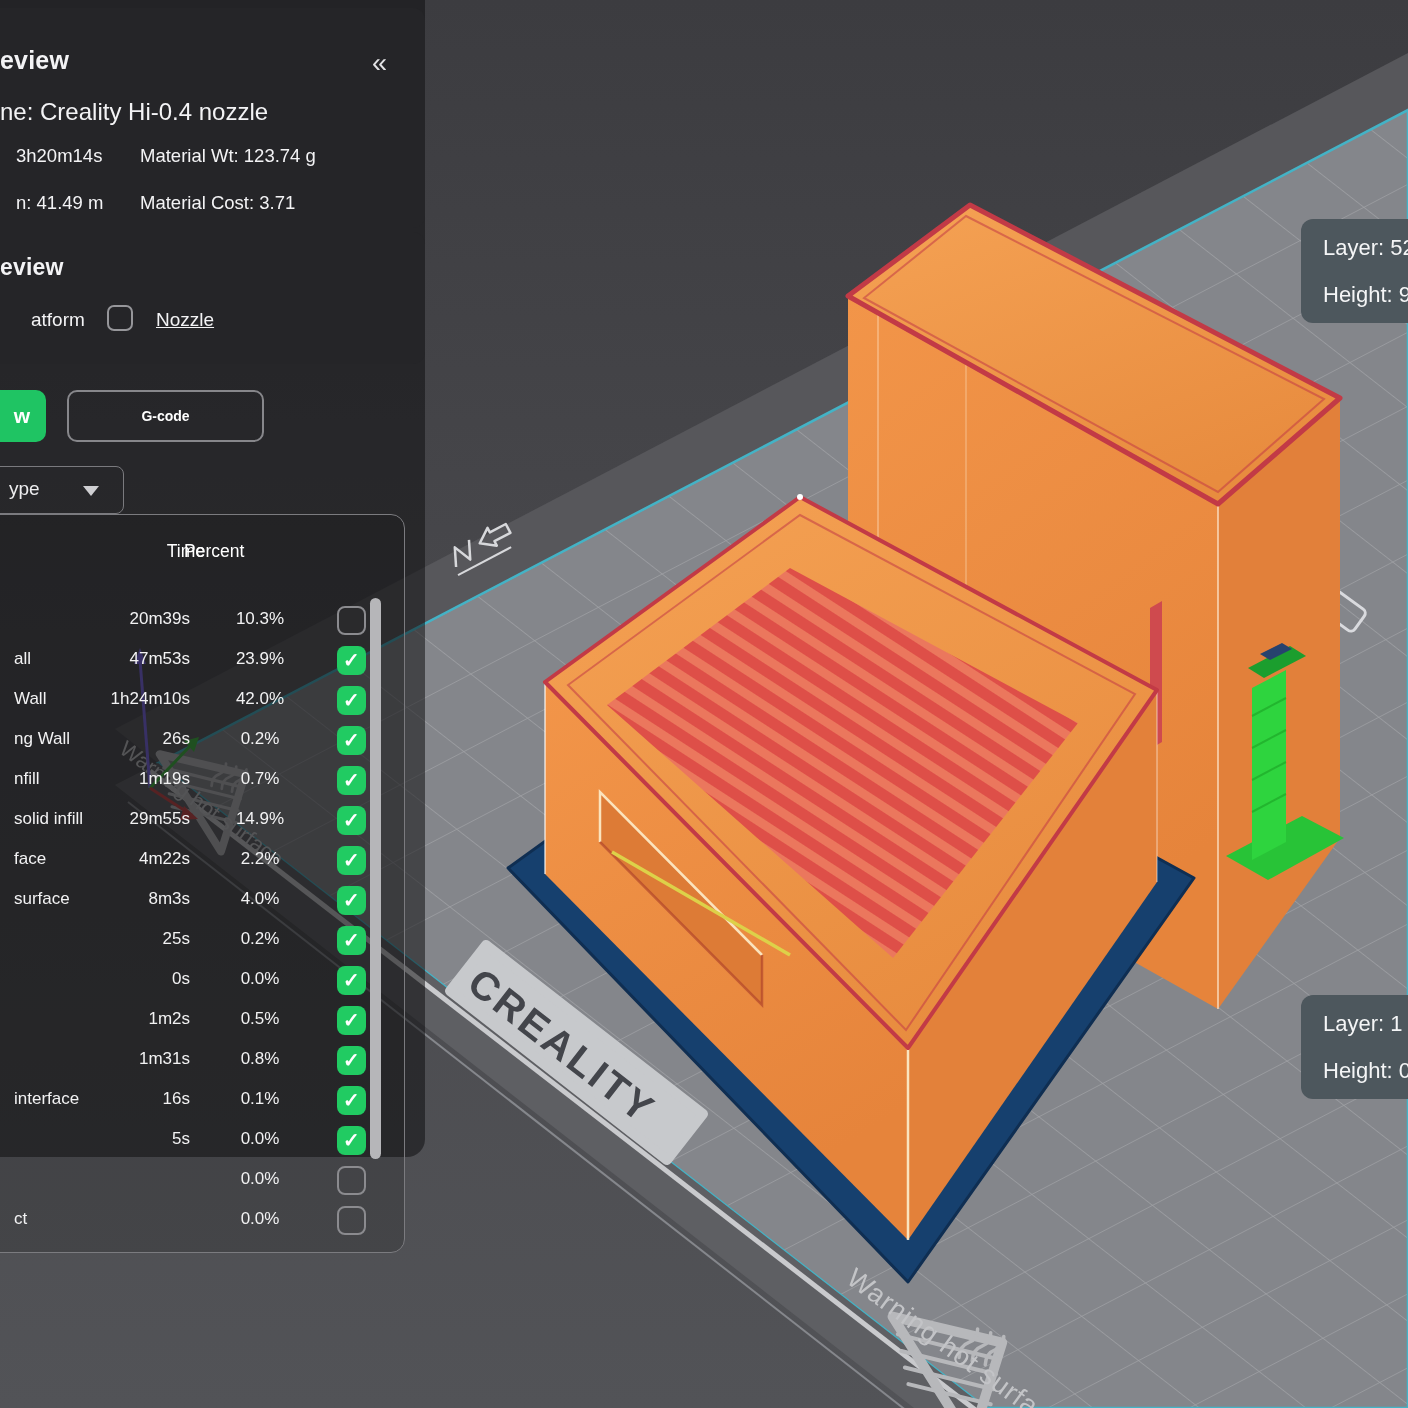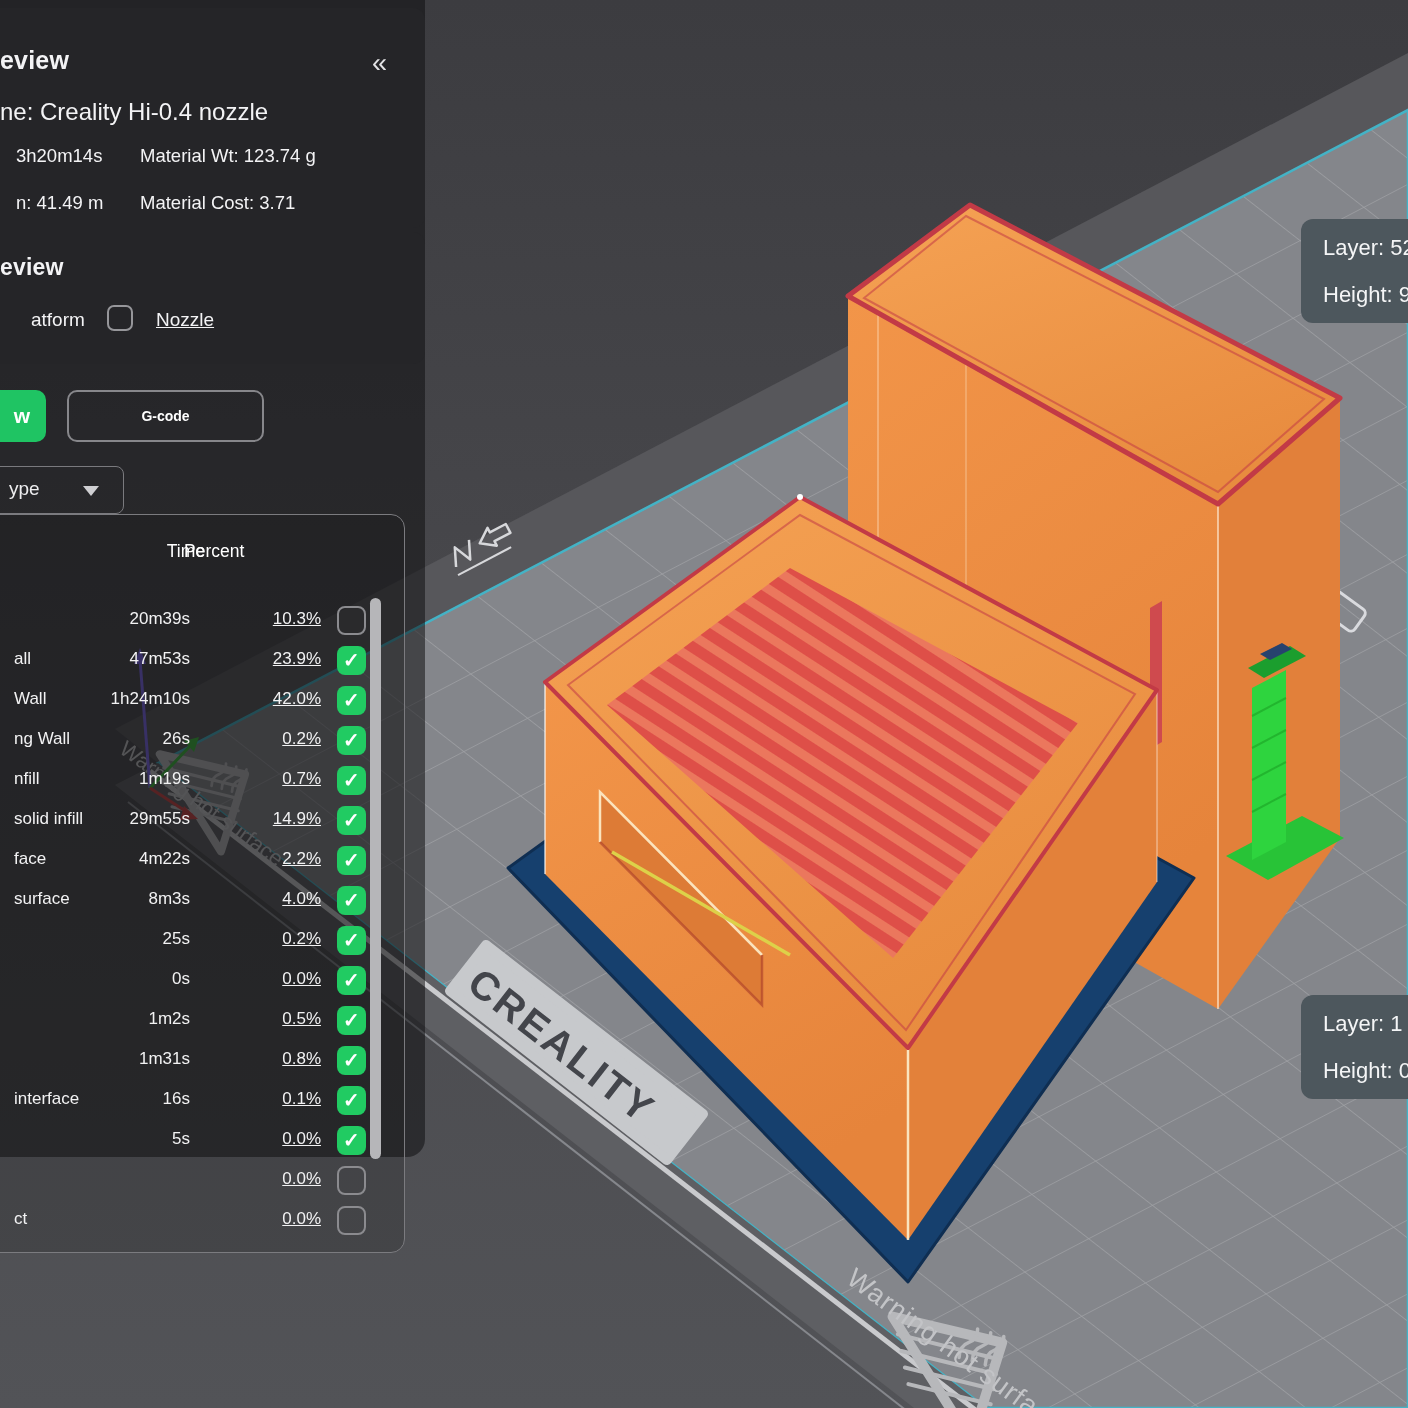--- a/index.html
+++ b/index.html
@@ -53,21 +53,21 @@
   .ttable{position:absolute;left:-2px;top:514px;width:407px;height:739px;border:1px solid #7b7b7f;
           border-radius:0 14px 14px 0;box-sizing:border-box;background:rgba(16,16,18,0.18);color:#f2f2f3;}
   .thead{position:absolute;top:26px;left:0;width:100%;font-size:17.5px;color:#fff;}
   .th-time{position:absolute;left:0;width:174px;text-align:right;padding-left:32px;}
   .th-pct{position:absolute;left:185px;width:122px;text-align:left;}
   .rows{position:absolute;top:86px;left:0;width:100%;padding-left:15px;}
   .trow{position:relative;height:40px;font-size:17px;}
   .trow span{top:8px;}
   .c-lbl{position:absolute;left:0;white-space:nowrap;}
   .c-time{position:absolute;left:0;width:176px;text-align:right;}
-  .c-pct{position:absolute;left:185px;width:122px;text-align:right;text-decoration:underline;}
+  .c-pct{position:absolute;left:185px;width:122px;text-align:center;}
   .cb{position:absolute;left:323px;top:5px !important;width:29px;height:29px;border-radius:8px;
       box-sizing:border-box;cursor:pointer;text-align:center;}
   .cb.on{background:#21cb62;}
   .cb.off{border:2px solid #8b8b8f;}
   .cb .check{font-style:normal;color:#fff;font-size:20px;font-weight:bold;line-height:29px;display:none;}
   .cb.on .check{display:block;}
   .scrollthumb{position:absolute;left:371px;top:83px;width:11px;height:561px;background:#b6b6b9;
                border-radius:6px;cursor:pointer;}
 </style>
 </head>

